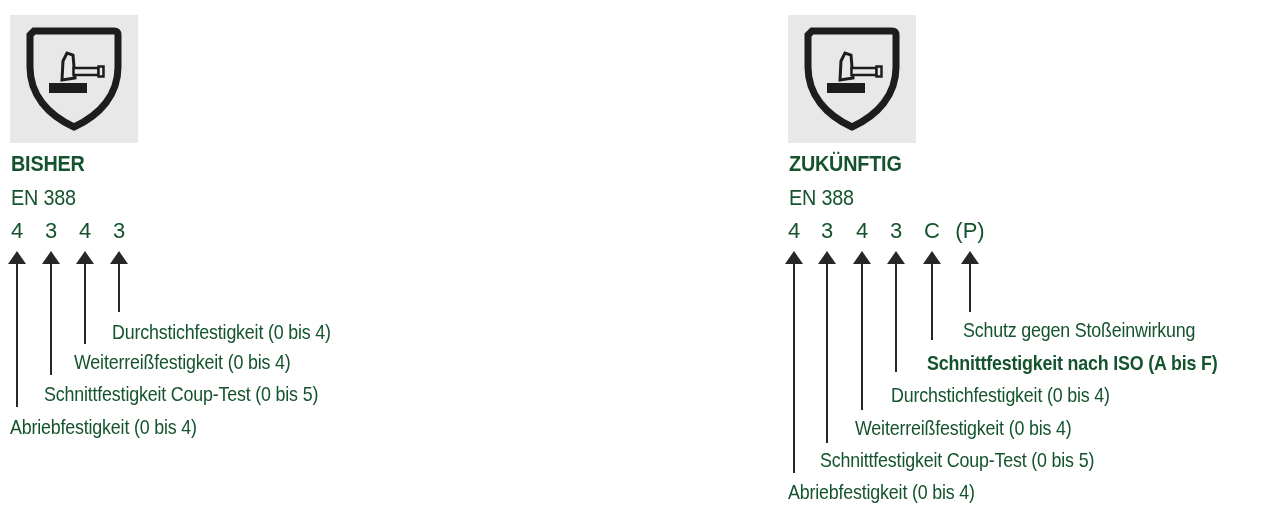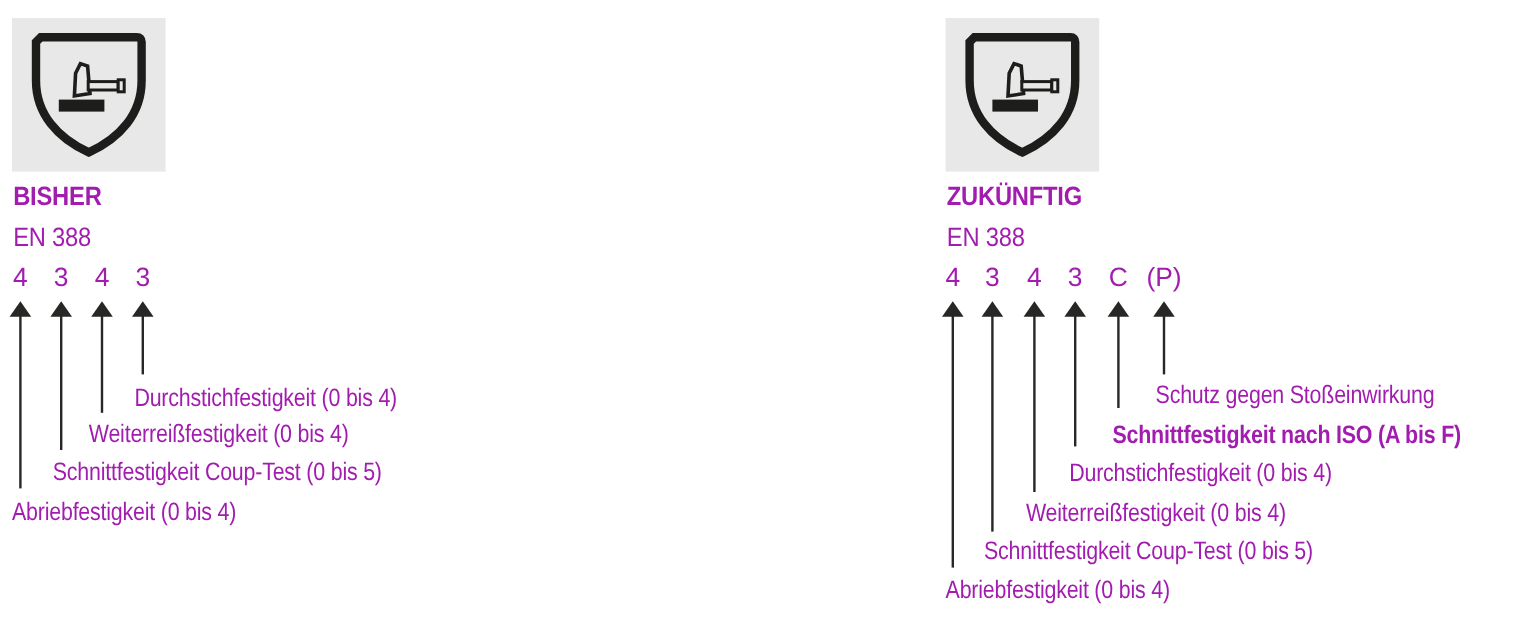--- a/index.html
+++ b/index.html
@@ -1,18 +1,18 @@
 <!DOCTYPE html>
 <html><head>
 <meta charset="utf-8">
 <style>
   html,body{margin:0;padding:0;background:#ffffff;}
   .stage{
     position:relative;width:1280px;height:527px;background:#ffffff;
-    font-family:"Liberation Sans", sans-serif;color:#a21caf;overflow:hidden;
+    font-family:"Liberation Sans", sans-serif;color:#14532d;overflow:hidden;
   }
   .panel{position:absolute;left:0;top:0;width:100%;height:100%;}
   .icon-box{position:absolute;width:128px;height:128px;background:#e8e8e8;}
   .icon-box svg{display:block;}
   .panel-title{
     position:absolute;font-weight:bold;font-size:22px;line-height:24px;
     white-space:nowrap;transform:scaleX(.9);transform-origin:left top;letter-spacing:-.01em;
   }
   .standard{
     position:absolute;font-size:22px;line-height:24px;white-space:nowrap;

